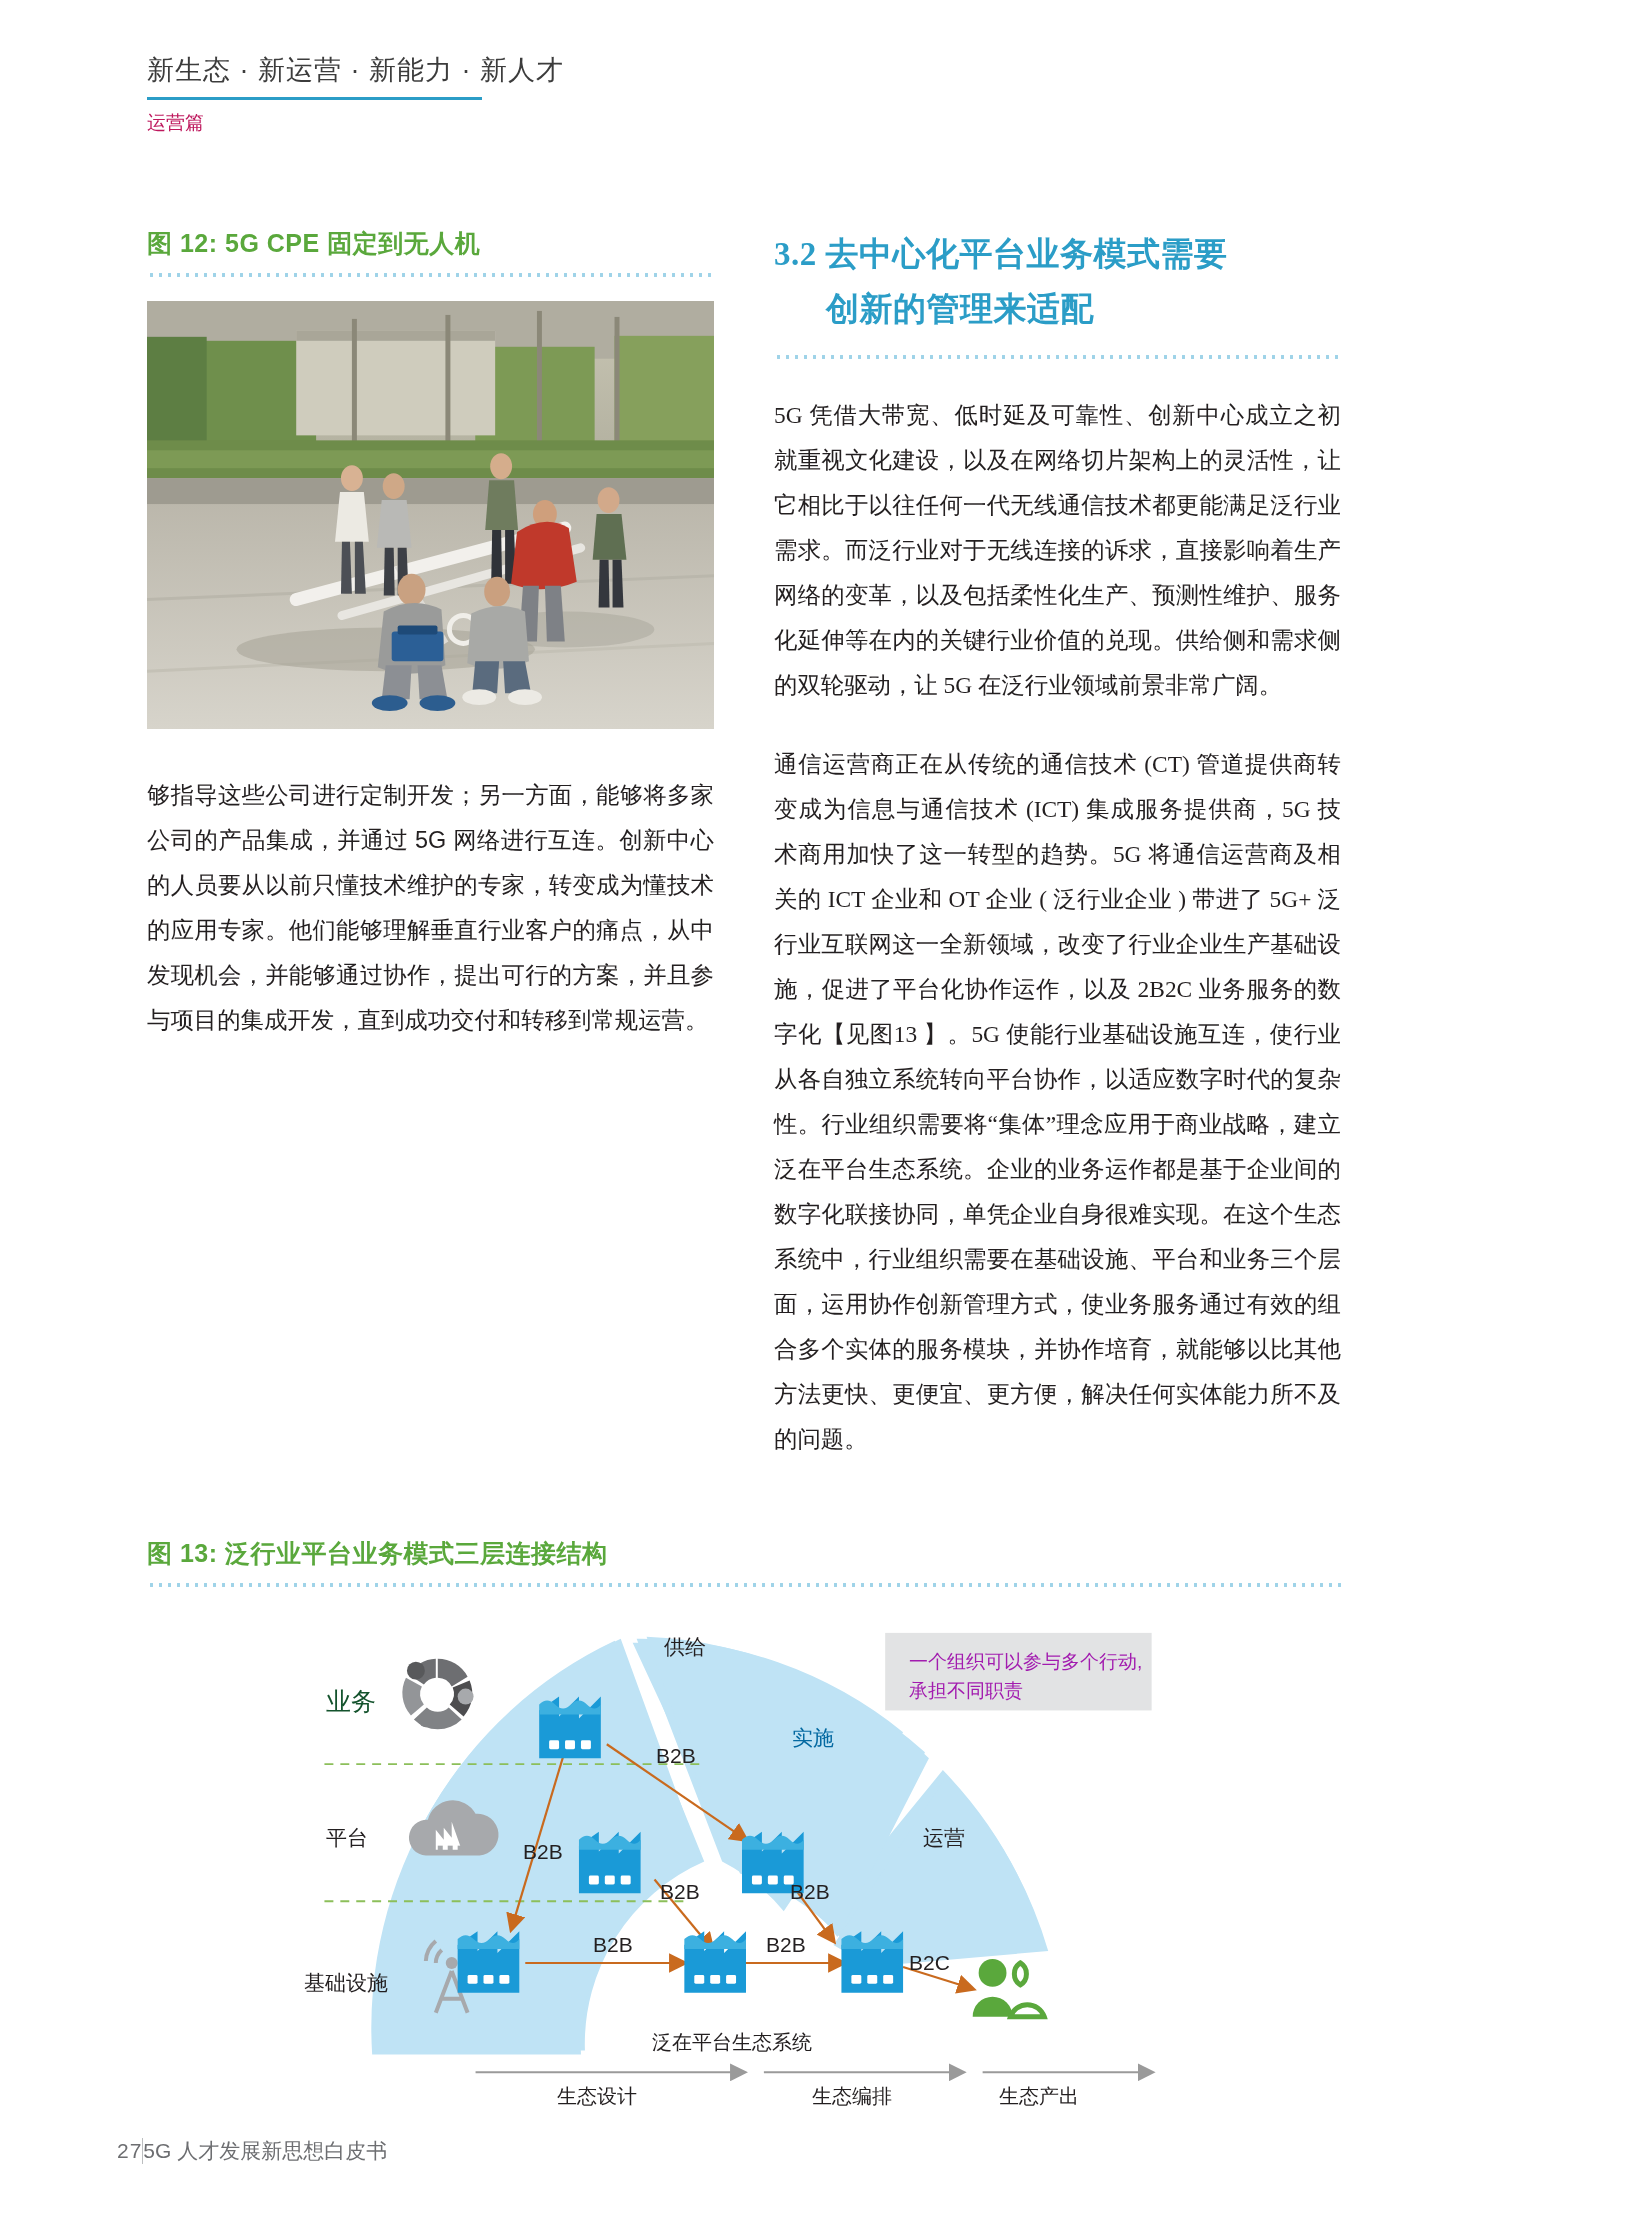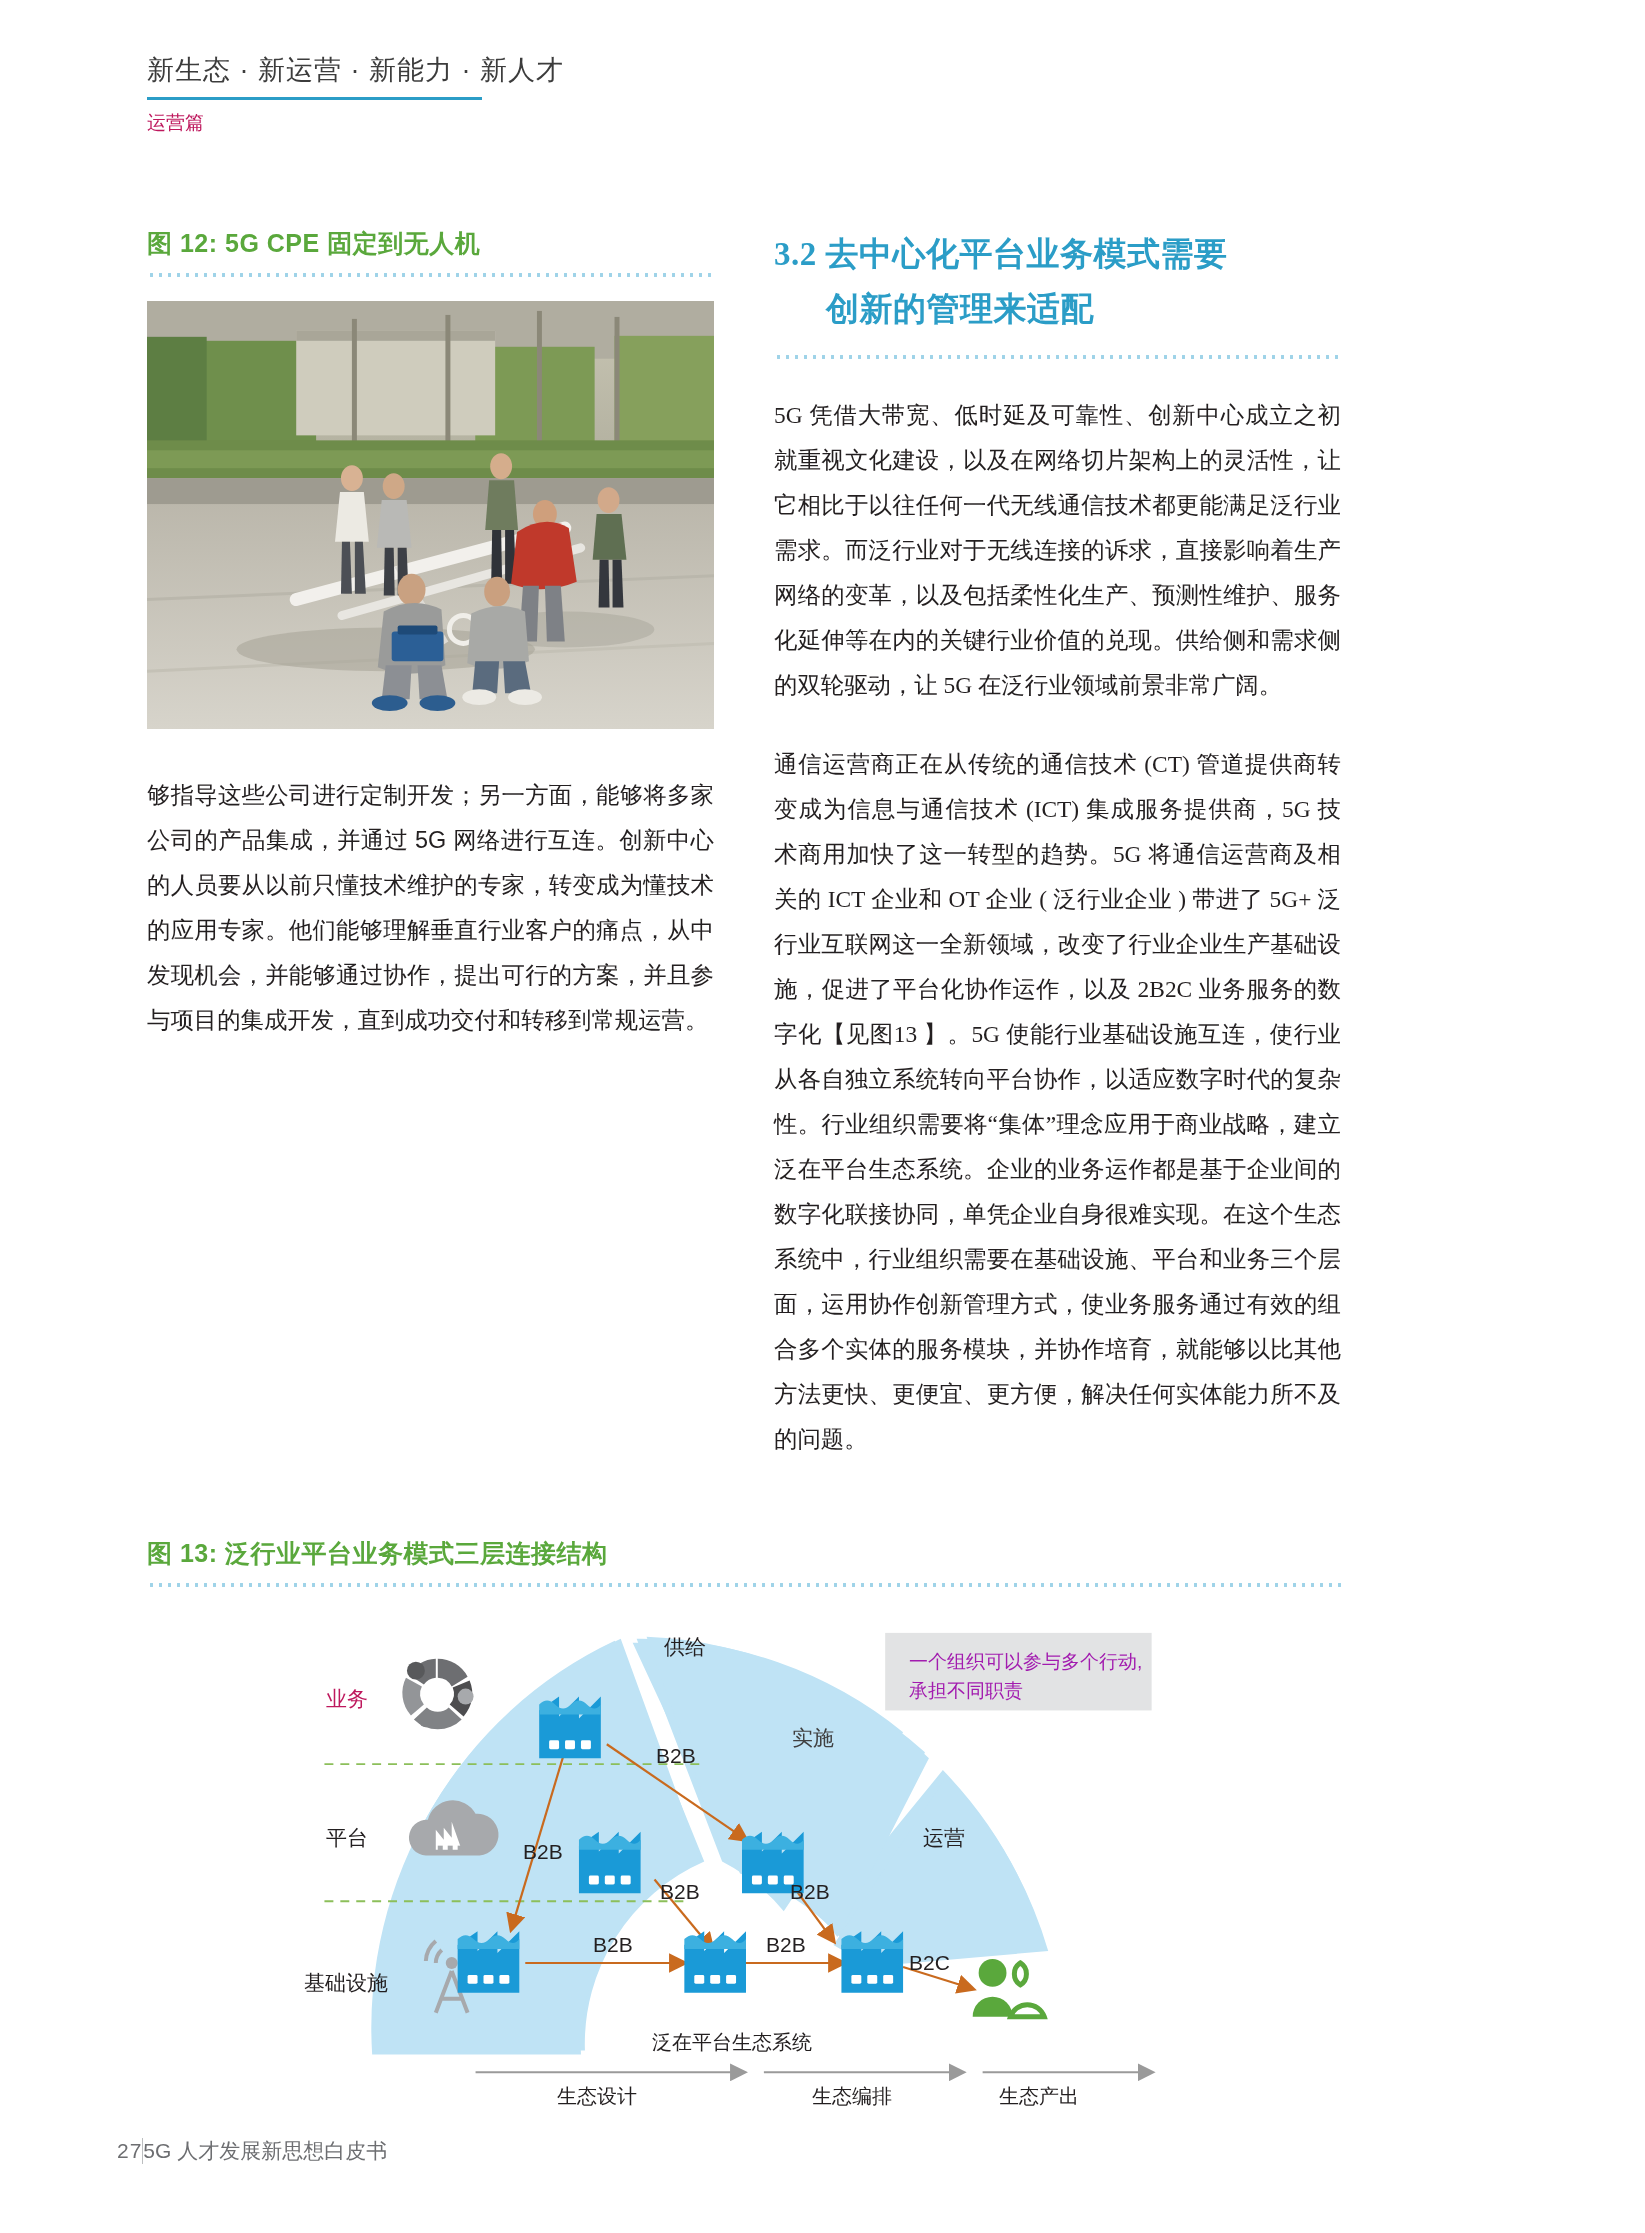--- a/index.html
+++ b/index.html
@@ -337,26 +337,26 @@
         </g>
 
         <g stroke="#9a9a9a" stroke-width="2" fill="none">
           <line x1="330" y1="462" x2="600" y2="462" marker-end="url(#argray)"></line>
           <line x1="620" y1="462" x2="820" y2="462" marker-end="url(#argray)"></line>
           <line x1="840" y1="462" x2="1010" y2="462" marker-end="url(#argray)"></line>
         </g>
       </svg>
 
       <div style="position:absolute;left:0;top:0;width:1194px;height:517px;">
-        <div style="position:absolute;left:179px;top:72px;font-size:21px;color:#be185d;">业务</div>
+        <div style="position:absolute;left:179px;top:72px;font-size:25px;color:#14532d;">业务</div>
         <div style="position:absolute;left:179px;top:211px;font-size:21px;color:#231f20;">平台</div>
         <div style="position:absolute;left:157px;top:356px;font-size:21px;color:#231f20;">基础设施</div>
 
         <div style="position:absolute;left:517px;top:20px;font-size:21px;color:#231f20;">供给</div>
-        <div style="position:absolute;left:645px;top:111px;font-size:21px;color:#404040;">实施</div>
+        <div style="position:absolute;left:645px;top:111px;font-size:21px;color:#0369a1;">实施</div>
         <div style="position:absolute;left:776px;top:211px;font-size:21px;color:#231f20;">运营</div>
 
         <div style="position:absolute;left:762px;top:34px;font-size:19px;line-height:29px;color:#a21caf;">
           <div>一个组织可以参与多个行动,</div>
           <div>承担不同职责</div>
         </div>
 
         <div style="position:absolute;left:509px;top:131px;font-size:21px;color:#231f20;">B2B</div>
         <div style="position:absolute;left:376px;top:227px;font-size:21px;color:#231f20;">B2B</div>
         <div style="position:absolute;left:513px;top:267px;font-size:21px;color:#231f20;">B2B</div>

